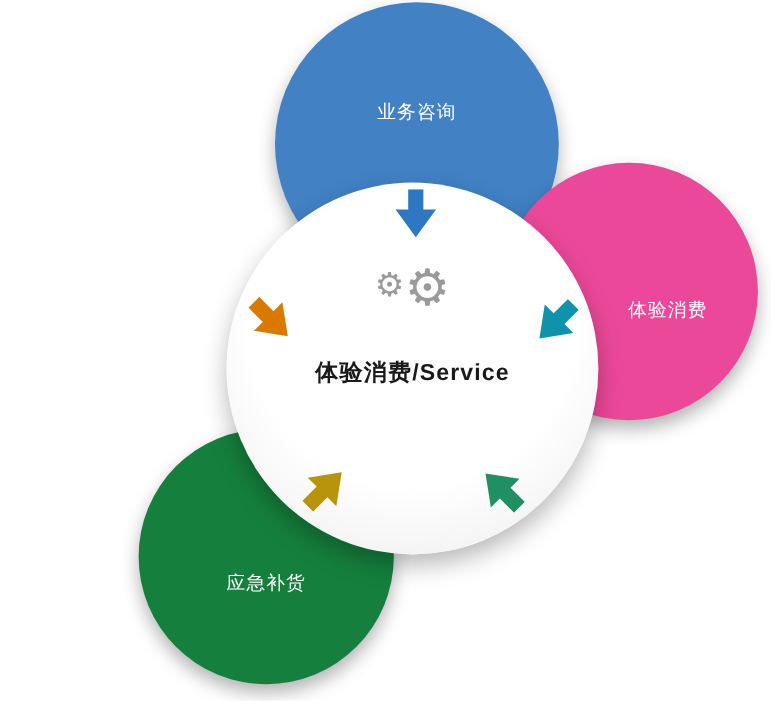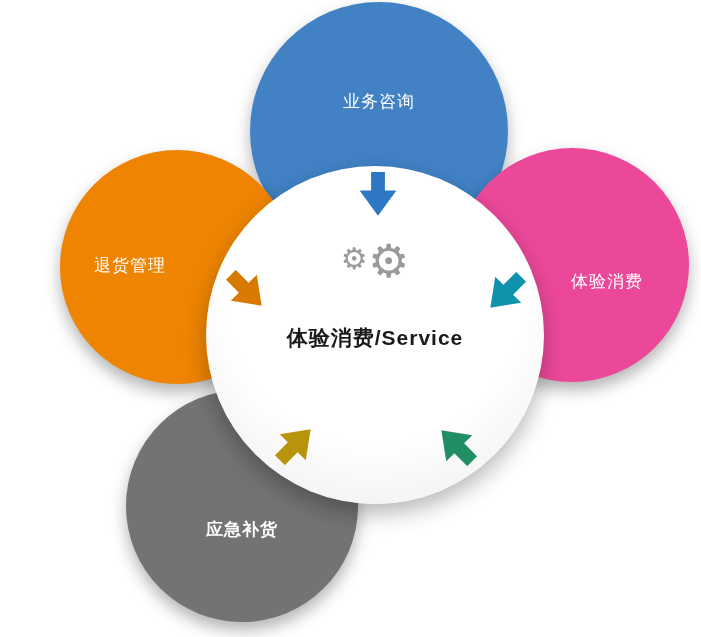--- a/index.html
+++ b/index.html
@@ -92,29 +92,26 @@
 </style>
 </head>
 <body>
 
 <div class="stage">
 
   <div class="circle petal petal-top" style="background-color: rgb(65, 129, 196);">
     <span class="petal-label">业务咨询</span>
   </div>
 
-  <div class="circle petal petal-left" style="background-color: rgb(238, 132, 2);">
-    <span class="petal-label">退货管理</span>
-  </div>
 
   <div class="circle petal petal-right" style="background-color: #ec4899;">
     <span class="petal-label">体验消费</span>
   </div>
 
-  <div class="circle petal petal-bottom-left" style="background-color: #737373; font-weight: bold;">
+  <div class="circle petal petal-bottom-left" style="background-color: #15803d;">
     <span class="petal-label">应急补货</span>
   </div>
 
 
   <div class="circle center-circle">
     <div class="gears">
       <span class="gear-small">⚙</span>
       <span class="gear-big">⚙</span>
     </div>
     <div class="center-title">体验消费/Service</div>

